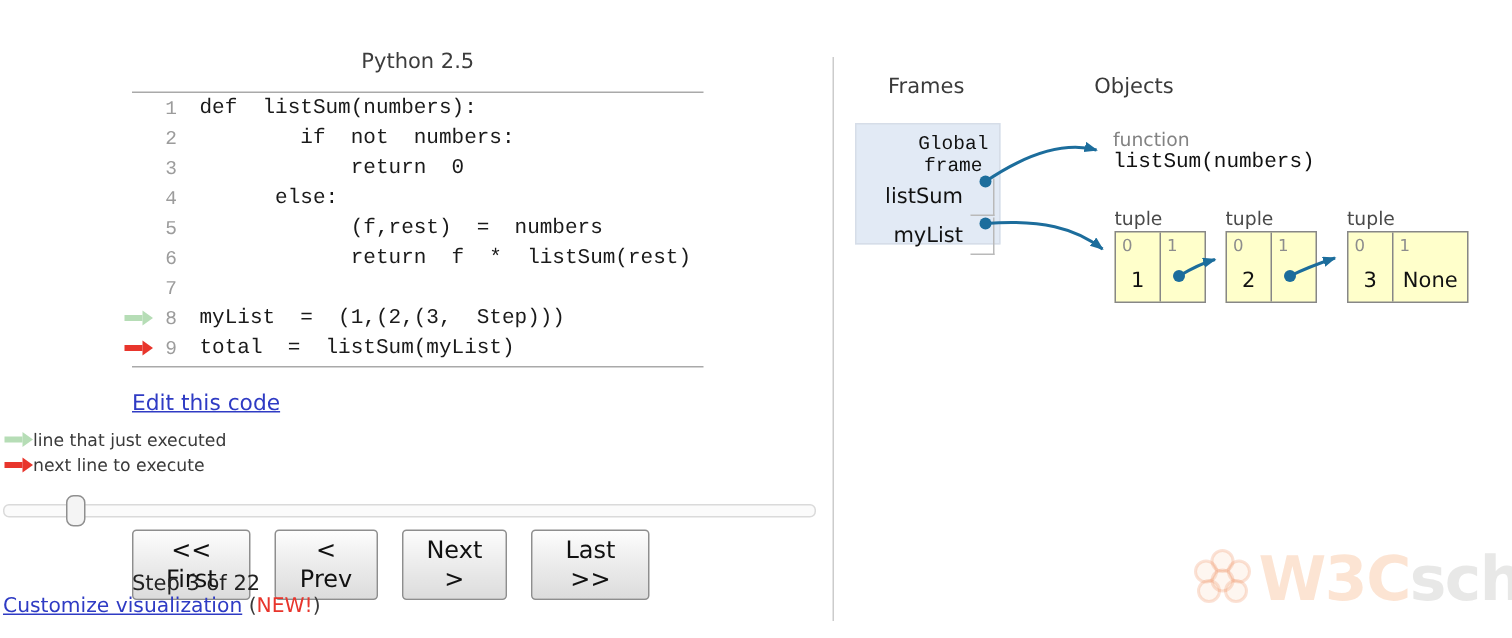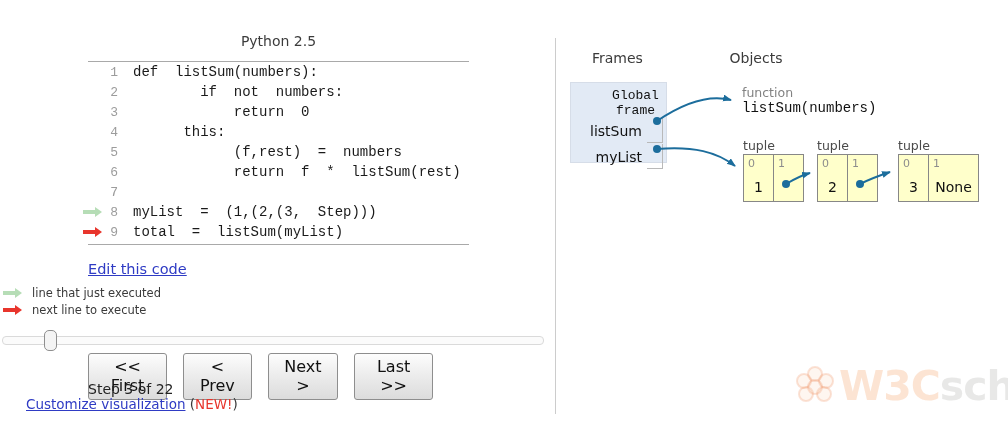--- a/index.html
+++ b/index.html
@@ -17,44 +17,44 @@
   .code-row{display:flex;align-items:center;height:20px;}
   .gutter{width:22px;display:flex;align-items:center;justify-content:flex-start;}
   .lnum{width:14px;text-align:right;font-family:"Liberation Mono","DejaVu Sans Mono",monospace;font-size:13px;color:#9c9c9c;}
   .ctext{margin-left:15px;font-family:"Liberation Mono","DejaVu Sans Mono",monospace;font-size:14px;color:#1a1a1a;white-space:pre;}
   .marker-arrow{position:relative;display:inline-block;width:12px;height:4px;background:currentColor;margin-left:1px;}
   .marker-arrow::after{content:"";position:absolute;left:12px;top:-3px;border-left:7px solid currentColor;border-top:5px solid transparent;border-bottom:5px solid transparent;}
   .green-arrow{color:var(--just-executed-green);}
   .red-arrow{color:var(--next-line-red);}
   .edit-link{left:88px;top:261px;width:381px;text-align:left;font-size:14.5px;}
   a.link{color:var(--link-blue);text-decoration:underline;cursor:pointer;}
-  .legend-row{left:2px;display:flex;align-items:center;gap:17px;font-size:11.5px;color:#3a3a3a;}
+  .legend-row{left:2px;display:flex;align-items:center;gap:7px;font-size:11.5px;color:#3a3a3a;}
   .legend-1{top:286px;} .legend-2{top:303px;}
 
   .slider-track{left:2px;top:336px;width:540px;height:7px;background:#fbfbfb;border:1px solid #dadada;border-radius:4px;}
   .slider-thumb{left:44px;top:330px;width:11px;height:19px;background:#f4f4f4;border:1px solid #8f8f8f;border-radius:5px;}
 
   .btn-row{left:88px;top:353px;width:345px;display:flex;justify-content:center;gap:16px;}
   .nav-btn{
     font-family:"DejaVu Sans","Liberation Sans",sans-serif;font-size:16px;color:#111;
     padding:3px 10px 4px 10px;background:linear-gradient(#fdfdfd,#ededed 45%,#dcdcdc);
     border:1px solid #8e8e8e;border-radius:3px;cursor:pointer;
   }
   .step-label{left:88px;top:381px;width:345px;text-align:left;font-size:14px;color:#222;}
-  .customize{left:2px;top:396px;font-size:13.5px;color:#3a3a3a;margin-left:24px;}
+  .customize{left:2px;top:396px;font-size:13.5px;color:#3a3a3a;}
   .new-badge{color:var(--next-line-red);}
 
   .divider{left:555px;top:38px;width:1px;height:376px;background:#ccc;}
 
   
   .frames-h{left:592px;top:50px;width:100px;font-size:14px;color:#3a3a3a;}
   .objects-h{left:706px;top:50px;width:100px;text-align:center;font-size:14px;color:#3a3a3a;}
   .gframe{left:570px;top:82px;width:97px;height:81px;background:var(--frame-fill);border:1px solid #d6dde8;box-sizing:border-box;}
   .gframe-title{font-family:"Liberation Mono","DejaVu Sans Mono",monospace;font-size:13px;color:#111;text-align:center;margin-top:5px;padding-left:34px;}
-  .var-row{display:flex;justify-content:flex-end;align-items:flex-start;height:26px;}
+  .var-row{display:flex;justify-content:flex-end;align-items:center;height:26px;}
   .var-name{font-size:14px;color:#111;padding-right:5px;align-self:center;}
   .var-slot{width:15px;height:24px;border-right:1px solid #b9b9b9;border-bottom:1px solid #b9b9b9;margin-right:3px;}
 
   .func-label{left:742px;top:85px;font-size:12.5px;color:#828282;}
   .func-sig{left:742px;top:100px;font-family:"Liberation Mono","DejaVu Sans Mono",monospace;font-size:14px;color:#111;text-align:right;}
 
   .tuple-label{top:138px;font-size:12.5px;color:#4a4a4a;}
   .tuple-box{top:154px;display:flex;background:var(--tuple-fill);border:1px solid var(--tuple-border);height:46px;box-sizing:content-box;}
   .tcell{position:relative;width:29px;border-right:1px solid var(--tuple-border);}
   .tcell:last-child{border-right:none;}
@@ -87,21 +87,21 @@
       <span class="ctext">        if  not  numbers:</span>
     </div>
     <div class="code-row">
       <span class="gutter"></span>
       <span class="lnum">3</span>
       <span class="ctext">            return  0</span>
     </div>
     <div class="code-row">
       <span class="gutter"></span>
       <span class="lnum">4</span>
-      <span class="ctext">      this:</span>
+      <span class="ctext">      else:</span>
     </div>
     <div class="code-row">
       <span class="gutter"></span>
       <span class="lnum">5</span>
       <span class="ctext">            (f,rest)  =  numbers</span>
     </div>
     <div class="code-row">
       <span class="gutter"></span>
       <span class="lnum">6</span>
       <span class="ctext">            return  f  *  listSum(rest)</span>

